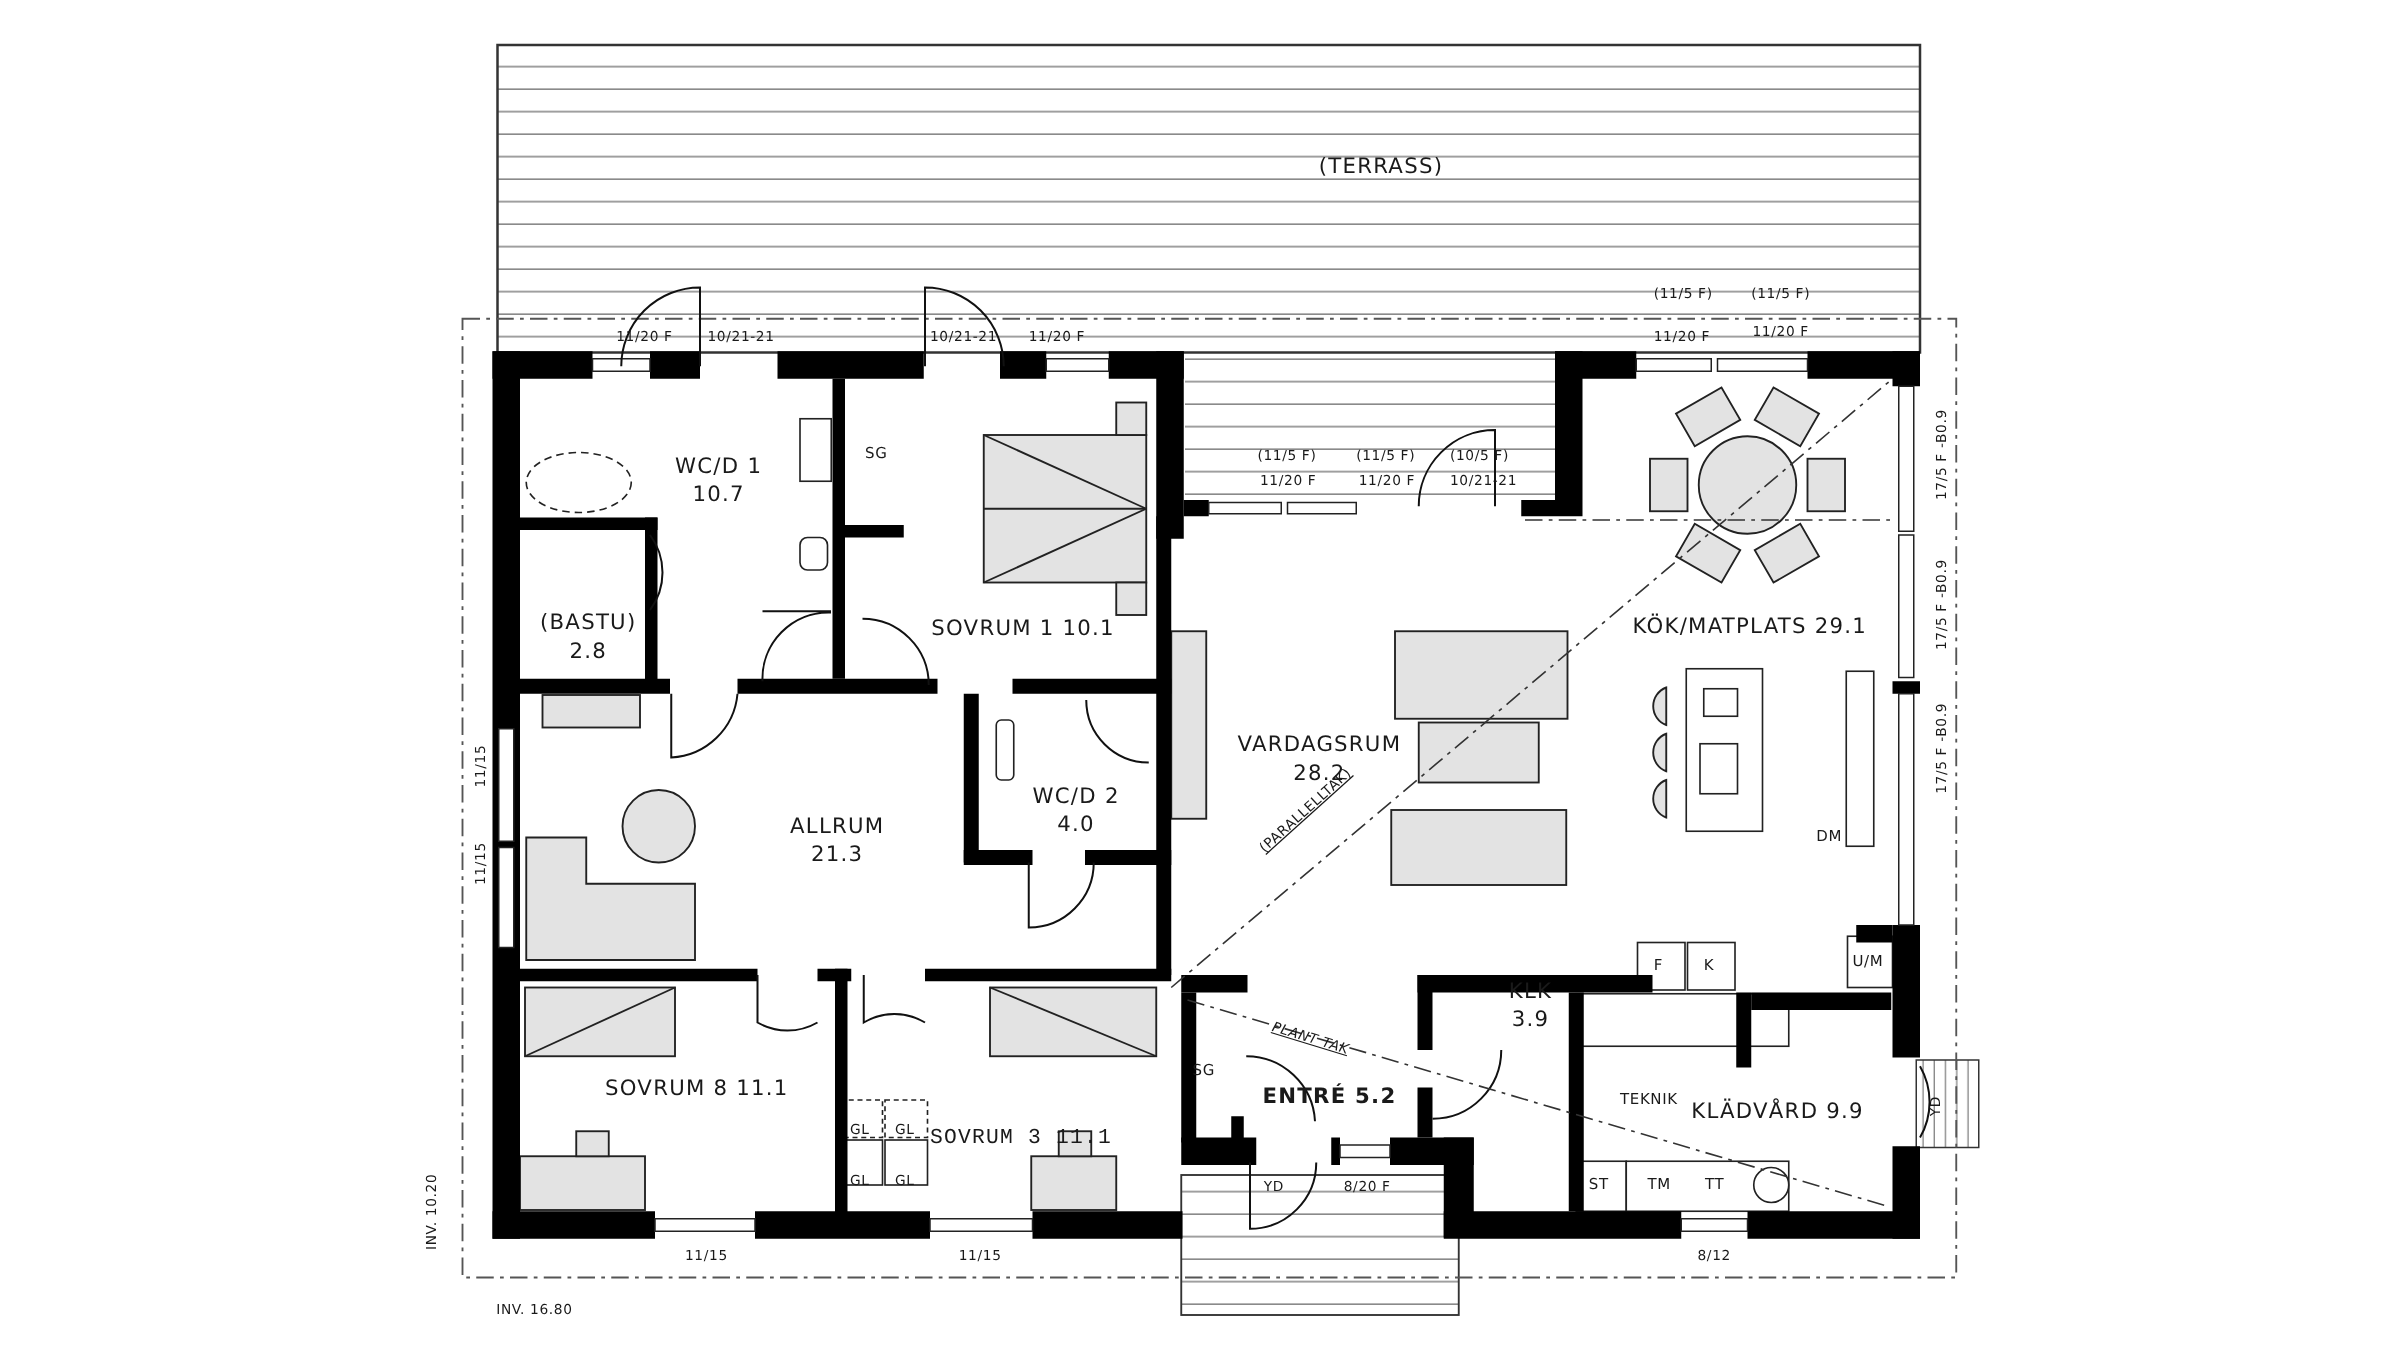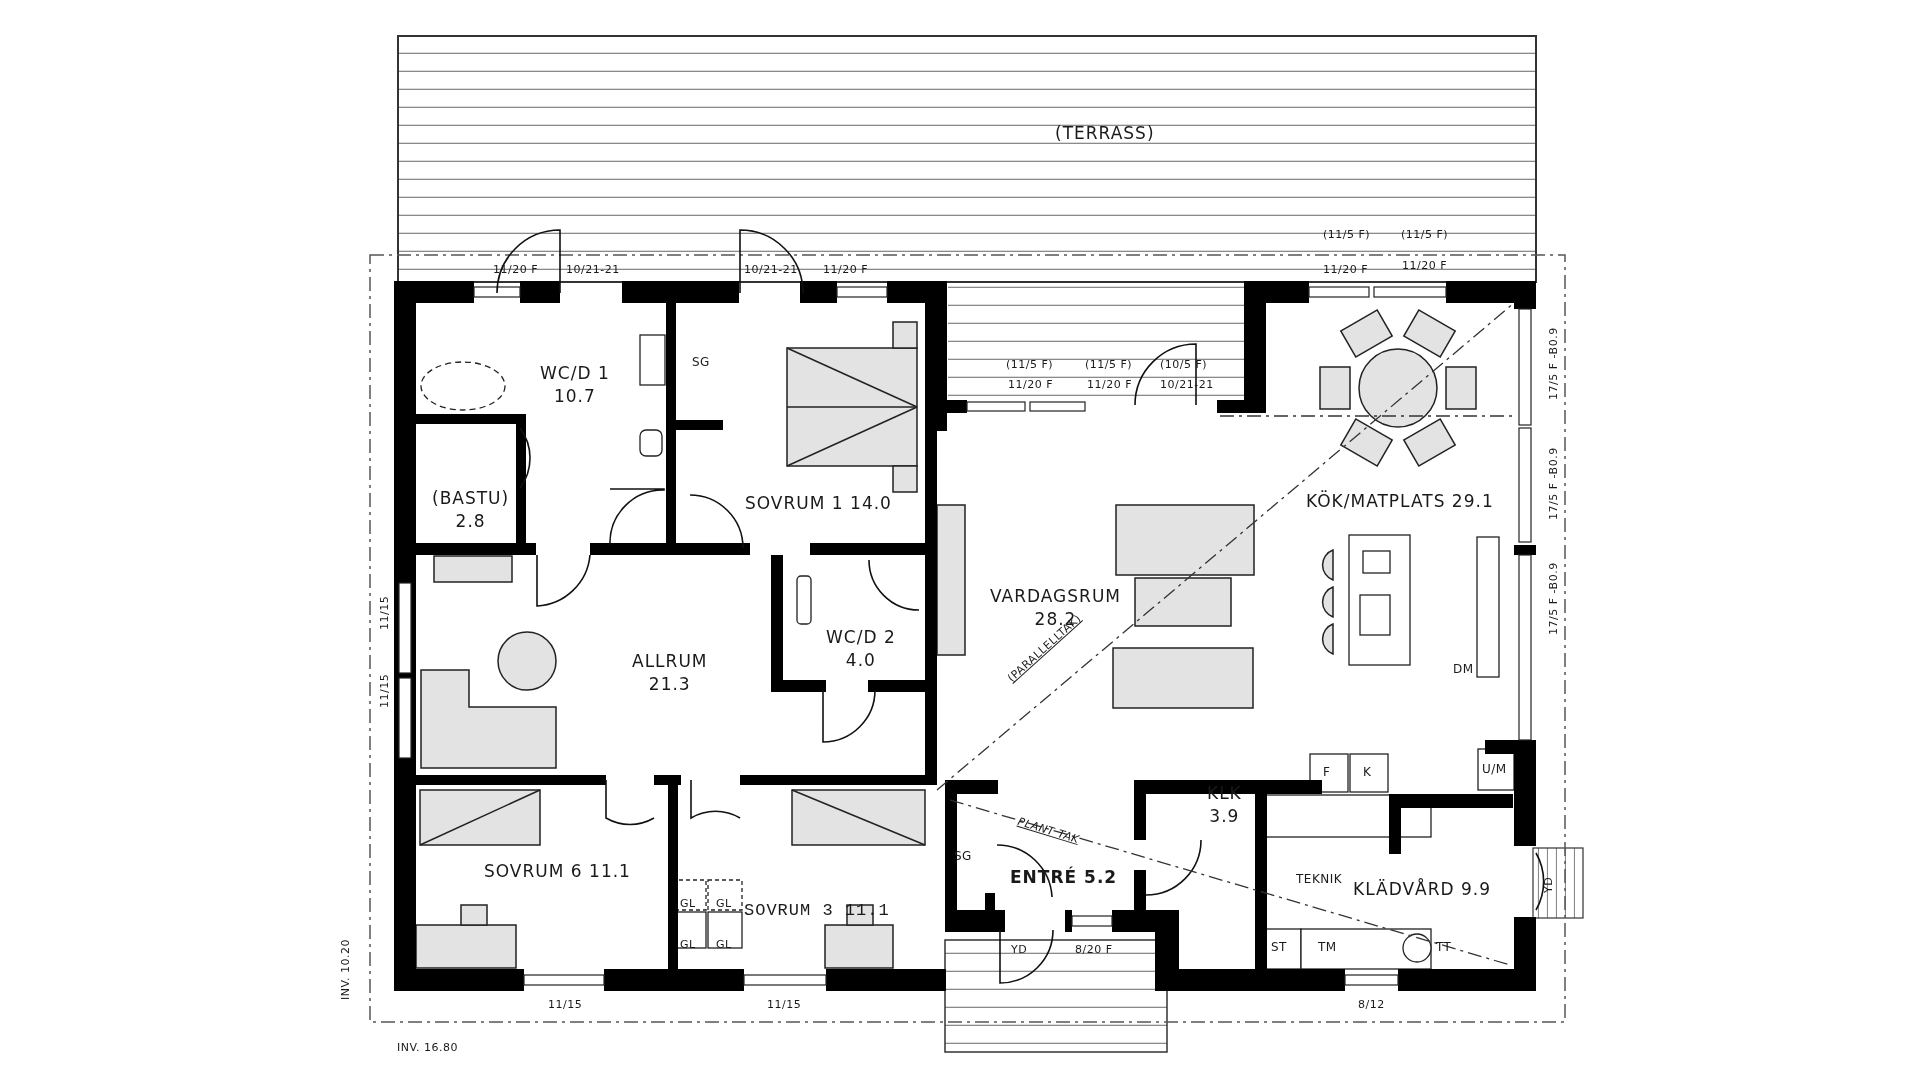--- a/index.html
+++ b/index.html
@@ -203,40 +203,40 @@
 <div class="lbl" style="left:540px;top:362px;">
   <span class="sub">WC/D 1</span>
   <span class="sub">10.7</span>
 </div>
 <div class="lbl" style="left:432px;top:487px;">
   <span class="sub">(BASTU)</span>
   <span class="sub">2.8</span>
 </div>
 <div class="lbl" style="left:745px;top:492px;">
   <span>SOVRUM 1</span>
-  <span>14.0</span>
+  <span>10.1</span>
 </div>
 <div class="lbl" style="left:632px;top:650px;">
   <span class="sub">ALLRUM</span>
   <span class="sub">21.3</span>
 </div>
 <div class="lbl" style="left:826px;top:626px;">
   <span class="sub">WC/D 2</span>
   <span class="sub">4.0</span>
 </div>
 <div class="lbl" style="left:990px;top:585px;">
   <span class="sub">VARDAGSRUM</span>
   <span class="sub">28.2</span>
 </div>
 <div class="lbl" style="left:1306px;top:490px;">
   <span>KÖK/MATPLATS</span>
   <span>29.1</span>
 </div>
 <div class="lbl" style="left:484px;top:860px;">
-  <span>SOVRUM 6</span>
+  <span>SOVRUM 8</span>
   <span>11.1</span>
 </div>
 <div class="lbl" style="left:744px;top:900px;font-family:Liberation Mono, monospace;">
   <span>SOVRUM 3</span>
   <span>11.1</span>
 </div>
 <div class="lbl" style="left:1010px;top:866px;font-weight:bold;">
   <span>ENTRÉ</span>
   <span>5.2</span>
 </div>
@@ -255,21 +255,21 @@
 <div class="lbl small" style="left:680px;top:897px;">GL</div>
 <div class="lbl small" style="left:716px;top:897px;">GL</div>
 <div class="lbl small" style="left:680px;top:938px;">GL</div>
 <div class="lbl small" style="left:716px;top:938px;">GL</div>
 <div class="lbl med" style="left:1453px;top:661px;">DM</div>
 <div class="lbl med" style="left:1323px;top:764px;">F</div>
 <div class="lbl med" style="left:1363px;top:764px;">K</div>
 <div class="lbl med" style="left:1482px;top:761px;">U/M</div>
 <div class="lbl med" style="left:1271px;top:939px;">ST</div>
 <div class="lbl med" style="left:1318px;top:939px;">TM</div>
-<div class="lbl med" style="left:1436px;top:939px;">TT</div>
+<div class="lbl med" style="left:1364px;top:939px;">TT</div>
 <div class="lbl small" style="left:1011px;top:943px;">YD</div>
 <div class="lbl small vert" style="left:1542px;top:893px;">YD</div>
 
 <div class="lbl small" style="left:1005px;top:675px;transform:rotate(-42deg);transform-origin:left top;text-decoration:underline;">(PARALLELLTAK)</div>
 <div class="lbl small" style="left:1020px;top:815px;transform:rotate(17deg);transform-origin:left top;font-style:italic;text-decoration:underline;">PLANT TAK</div>
 <div class="lbl small vert" style="left:339px;top:1000px;">INV. 10.20</div>
 <div class="lbl small" style="left:397px;top:1041px;">INV. 16.80</div>
 
 <div class="lbl small" style="left:493px;top:263px;">11/20 F</div>
 <div class="lbl small" style="left:566px;top:263px;">10/21-21</div>

